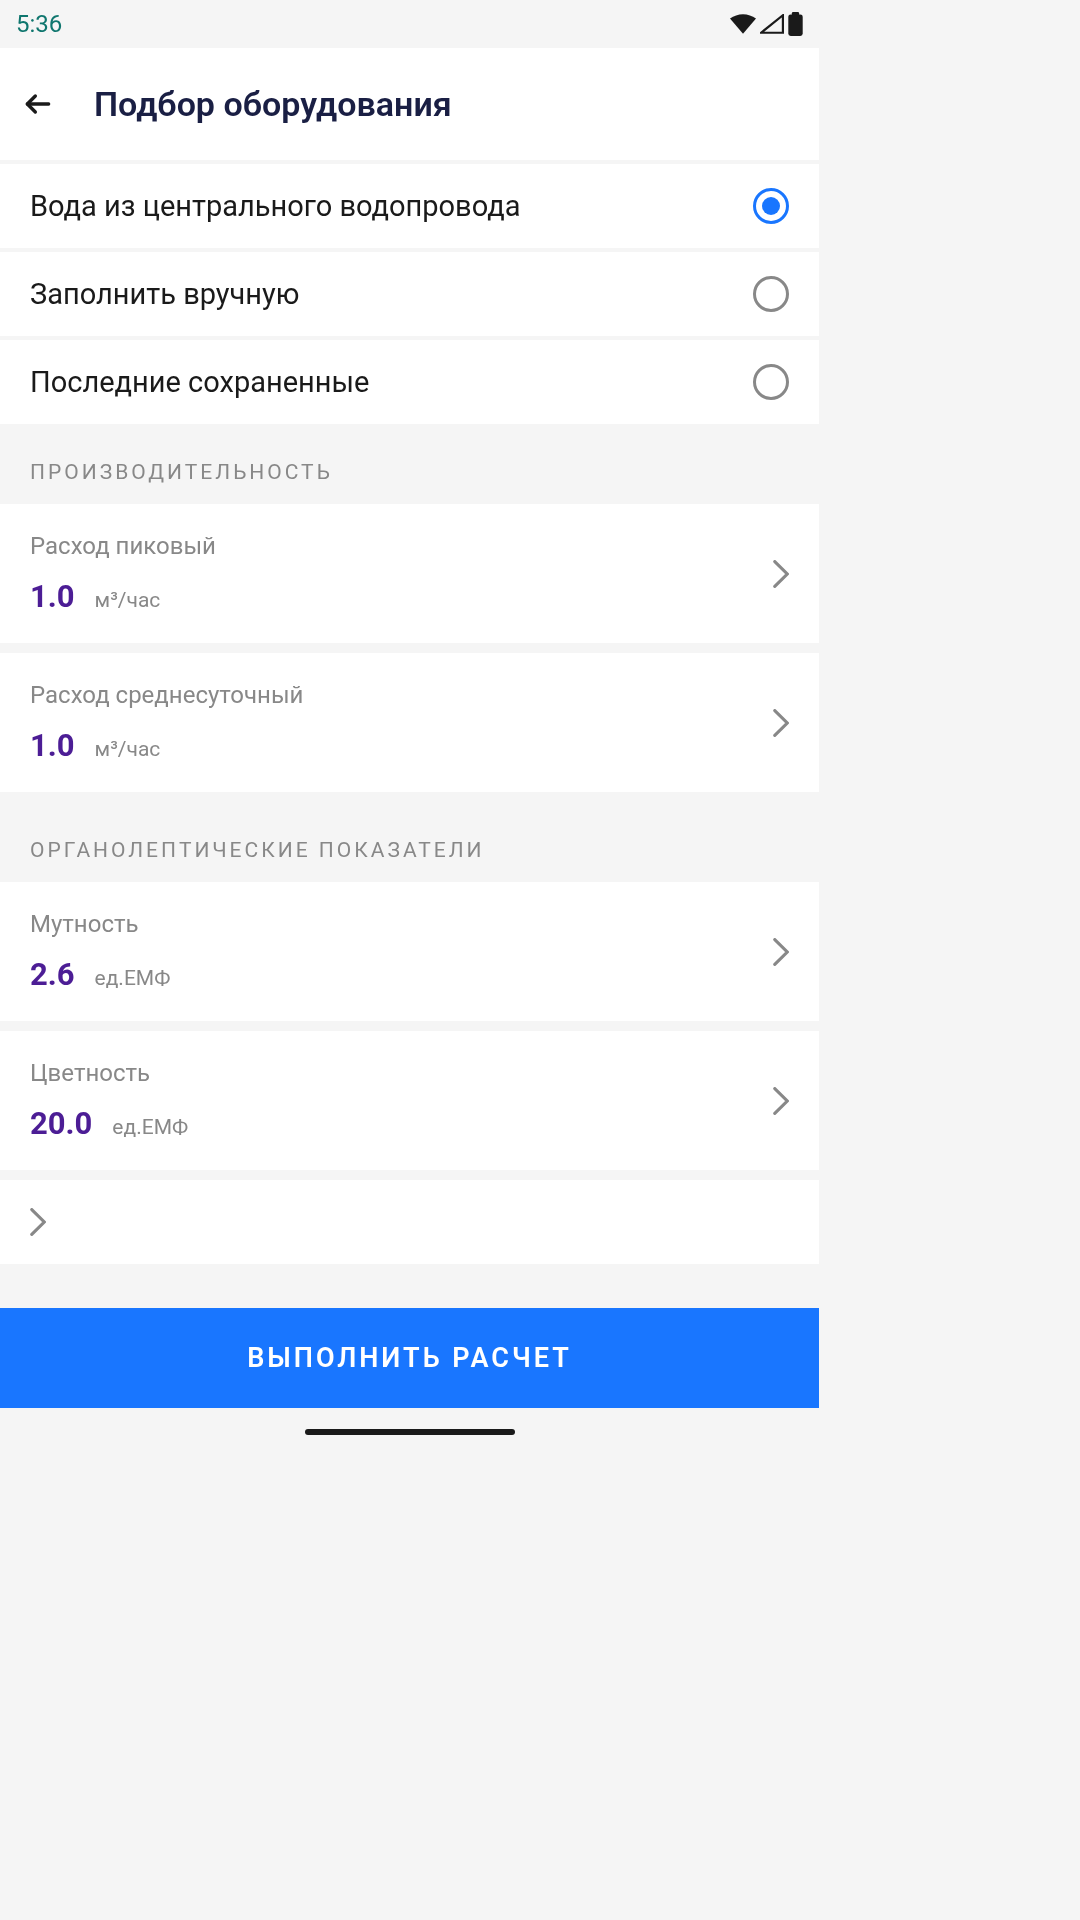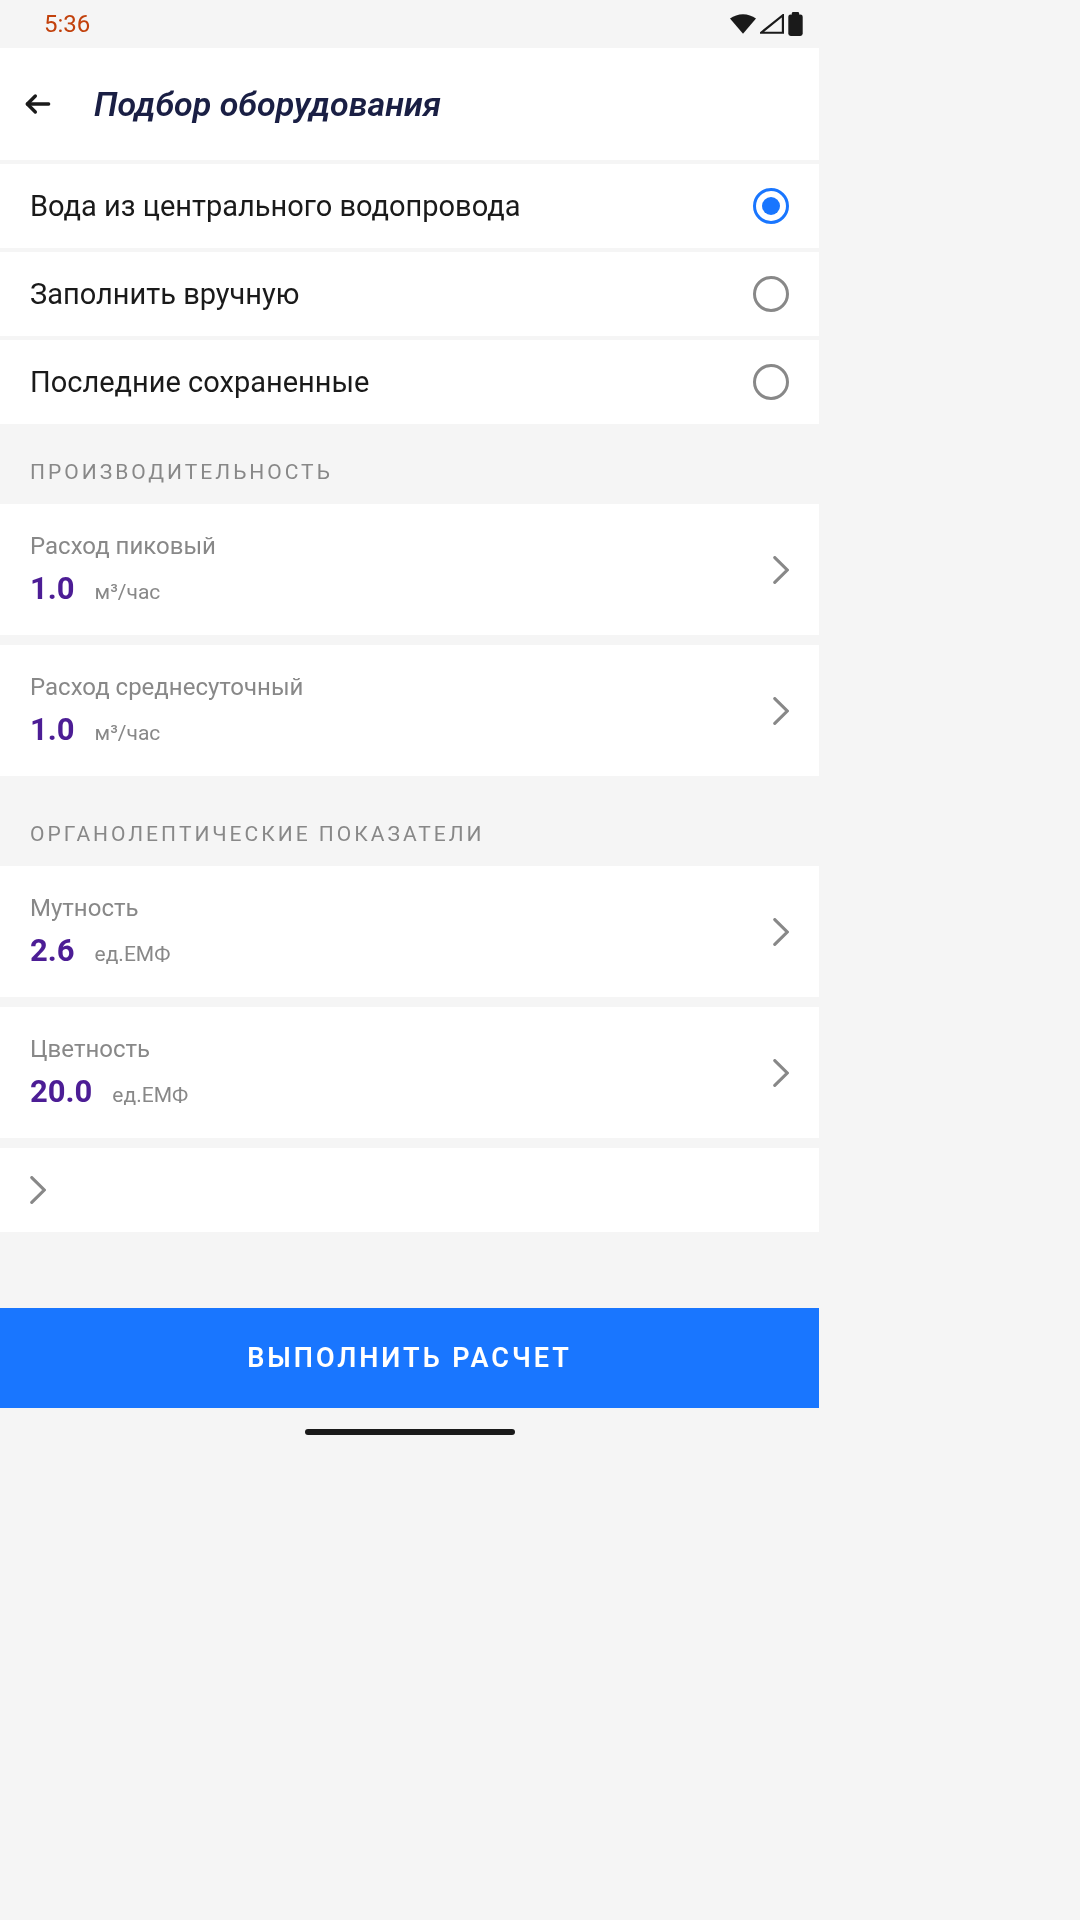--- a/index.html
+++ b/index.html
@@ -17,23 +17,22 @@
     .status-bar {
       height: 48px;
       background: #f5f5f5;
       display: flex;
       justify-content: space-between;
       align-items: center;
       padding: 0 16px;
     }
     .status-time {
       font-size: 24px;
-      color: #c2410c;
+      color: #0f766e;
       font-weight: 400;
-      margin-left: 28px;
     }
     .status-icons {
       display: flex;
       gap: 4px;
       align-items: center;
     }
     .header {
       background: white;
       height: 112px;
       display: flex;
@@ -46,21 +45,20 @@
       height: 40px;
       display: flex;
       align-items: center;
       justify-content: center;
       cursor: pointer;
     }
     .page-title {
       font-size: 34px;
       font-weight: 600;
       color: #1a1f44;
-      font-style: italic;
     }
     .radio-option {
       background: white;
       padding: 24px 30px;
       display: flex;
       justify-content: space-between;
       align-items: center;
       margin-top: 4px;
       cursor: pointer;
     }
@@ -101,21 +99,21 @@
       padding: 28px 30px;
       display: flex;
       justify-content: space-between;
       align-items: center;
       margin-bottom: 10px;
       cursor: pointer;
     }
     .param-left {
       display: flex;
       flex-direction: column;
-      gap: 10px;
+      gap: 18px;
     }
     .param-label {
       font-size: 24px;
       color: #888;
     }
     .param-value-row {
       display: flex;
       align-items: baseline;
       gap: 20px;
     }

